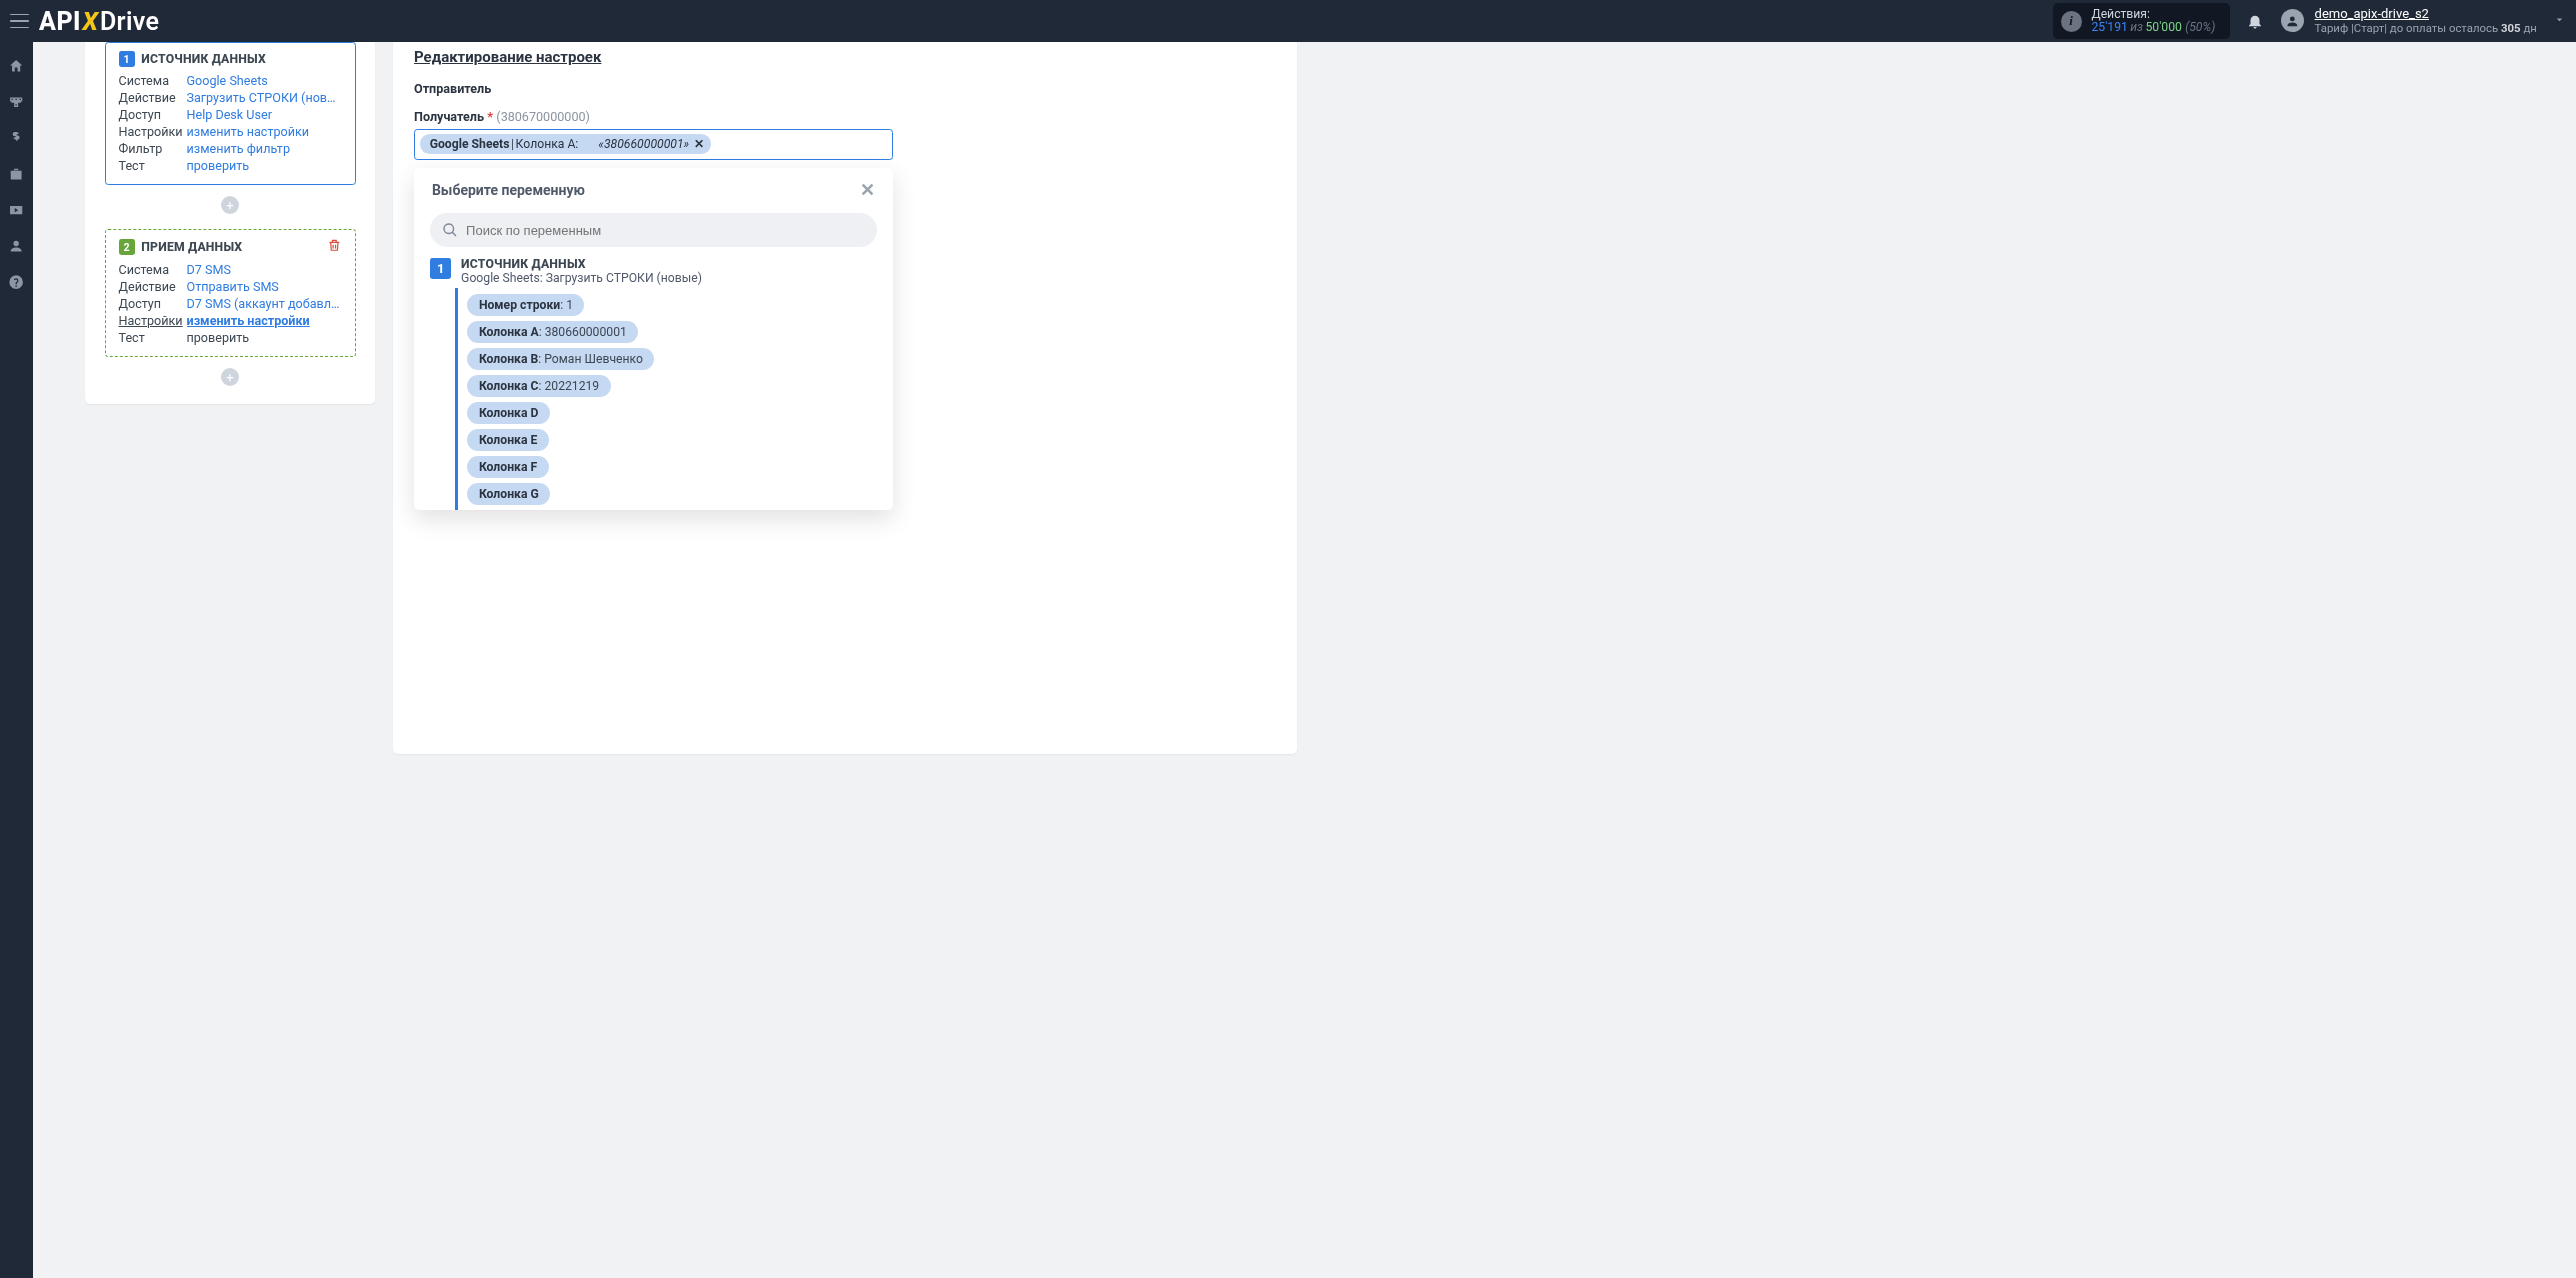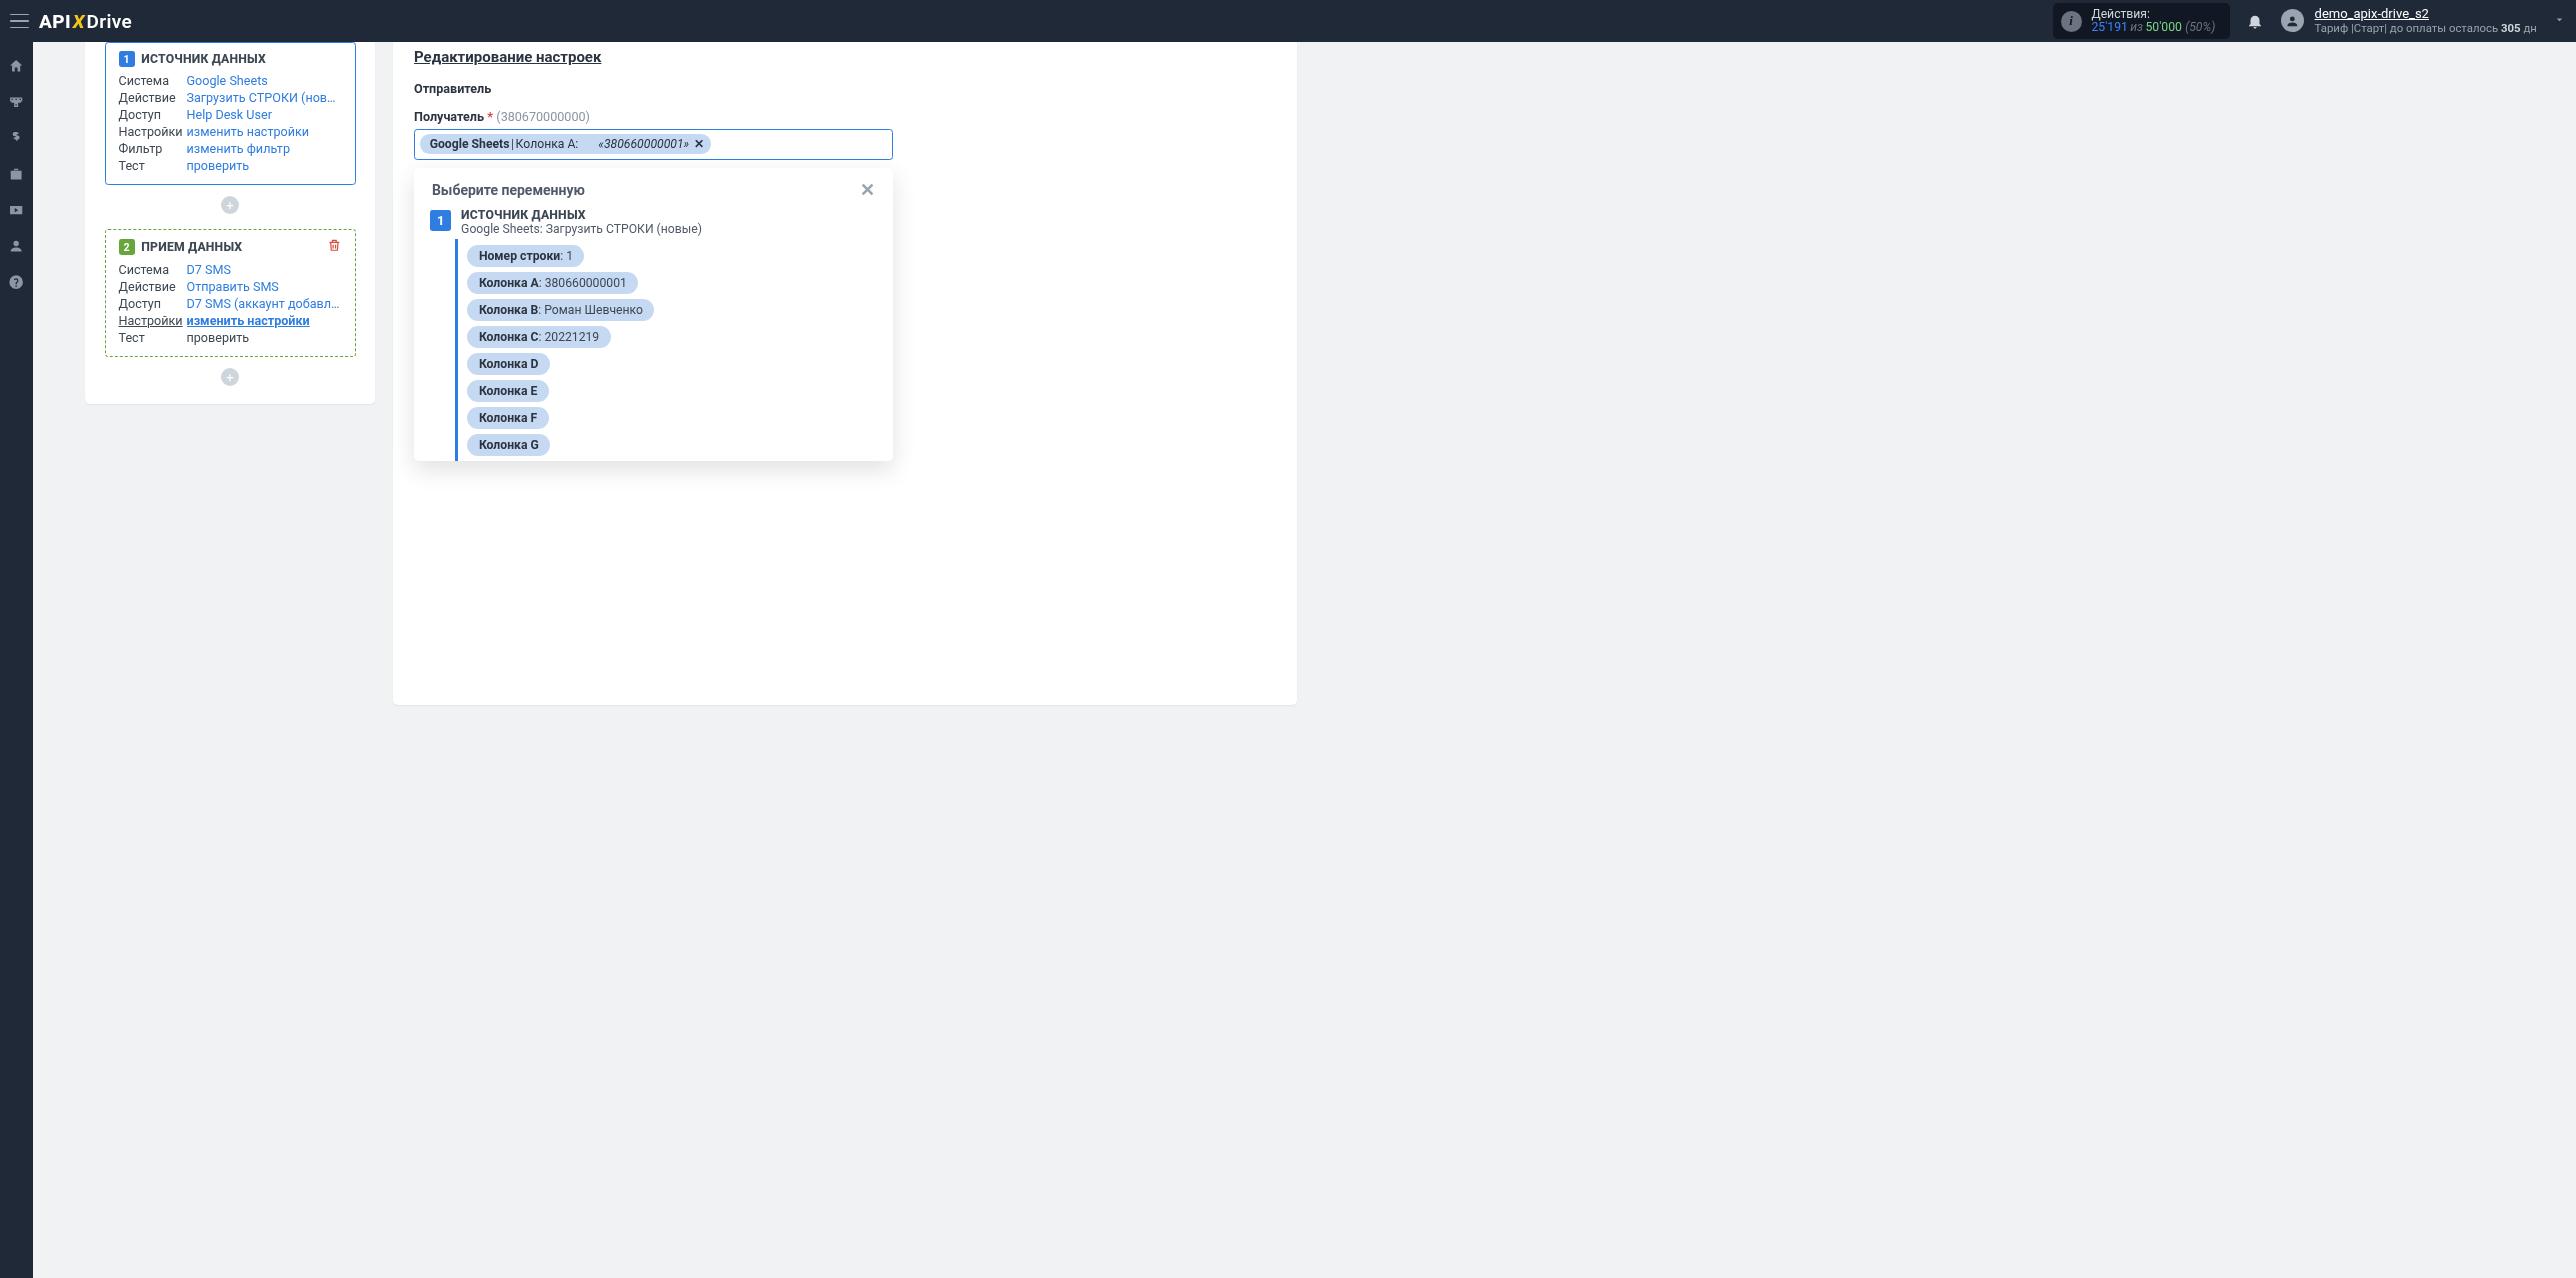--- a/index.html
+++ b/index.html
@@ -2,21 +2,21 @@
 <html style="font-size:13px"><head>
 <meta charset="utf-8">
 <style>
 * { box-sizing: border-box; margin: 0; padding: 0; }
 body { font-family: -apple-system, BlinkMacSystemFont, "Segoe UI", Roboto, Arial, sans-serif; background: #f1f2f4; color: #333; font-size: 13px; }
 
 
 .topbar { background: #1f2937; height: 42px; display: flex; align-items: center; padding: 0 9.8px; color: #fff; }
 .hamburger { width: 19.5px; height: 14.7px; margin-right: 9.8px; cursor: pointer; display: flex; flex-direction: column; justify-content: space-between; }
 .hamburger span { display: block; height: 1.6px; background: #9aa3af; border-radius: 0.8px; }
-.logo { font-size: 19px; font-weight: 800; letter-spacing: 0.4px; }
+.logo { font-size: 25px; font-weight: 800; letter-spacing: 0.4px; }
 .logo .api { color: #fff; }
 .logo .x { color: #f5c518; font-style: italic; padding: 0 1.6px; }
 .logo .drive { color: #fff; font-weight: 600; }
 .topbar .spacer { flex: 1; }
 .actions-box { background: #111823; border-radius: 4.9px; padding: 4.9px 14.7px 4.9px 8.1px; display: flex; align-items: center; gap: 9.8px; }
 .actions-box .info-icon { width: 21px; height: 21px; border-radius: 50%; background: #6b7280; color: #111823; font-weight: 900; display: flex; align-items: center; justify-content: center; font-size: 13px; font-style: italic; font-family: Georgia, serif; }
 .actions-box .a-lines { line-height: 1.1; }
 .actions-box .a-label { color: #cfd5dc; font-size: 12.2px; }
 .actions-box .a-nums { font-size: 12.2px; }
 .a-nums .used { color: #3b82f6; }
@@ -272,20 +272,26 @@
               <span class="tx">✕</span>
           </span>
         </div>
 
         
         <div class="picker">
           <div class="picker-head">
             <div class="pt">Выберите переменную</div>
             <div class="close">✕</div>
           </div>
+          <div class="search-wrap">
+            <svg viewBox="0 0 24 24">
+                <path d="M10 2a8 8 0 1 0 4.9 14.3l5 5 1.4-1.4-5-5A8 8 0 0 0 10 2zm0 2a6 6 0 1 1-6 6 6 6 0 0 1 6-6z"></path>
+              </svg>
+            <input type="text" placeholder="Поиск по переменным" style="">
+          </div>
           <div class="src-block">
             <div class="src-num">1</div>
             <div class="src-lines">
               <div class="st1">ИСТОЧНИК ДАННЫХ</div>
               <div class="st2">Google Sheets: Загрузить СТРОКИ (новые)</div>
             </div>
           </div>
           <div class="var-list" id="var-list">
               <div class="chip-row"><span class="chip">
                   <span class="lbl">Номер строки</span>

